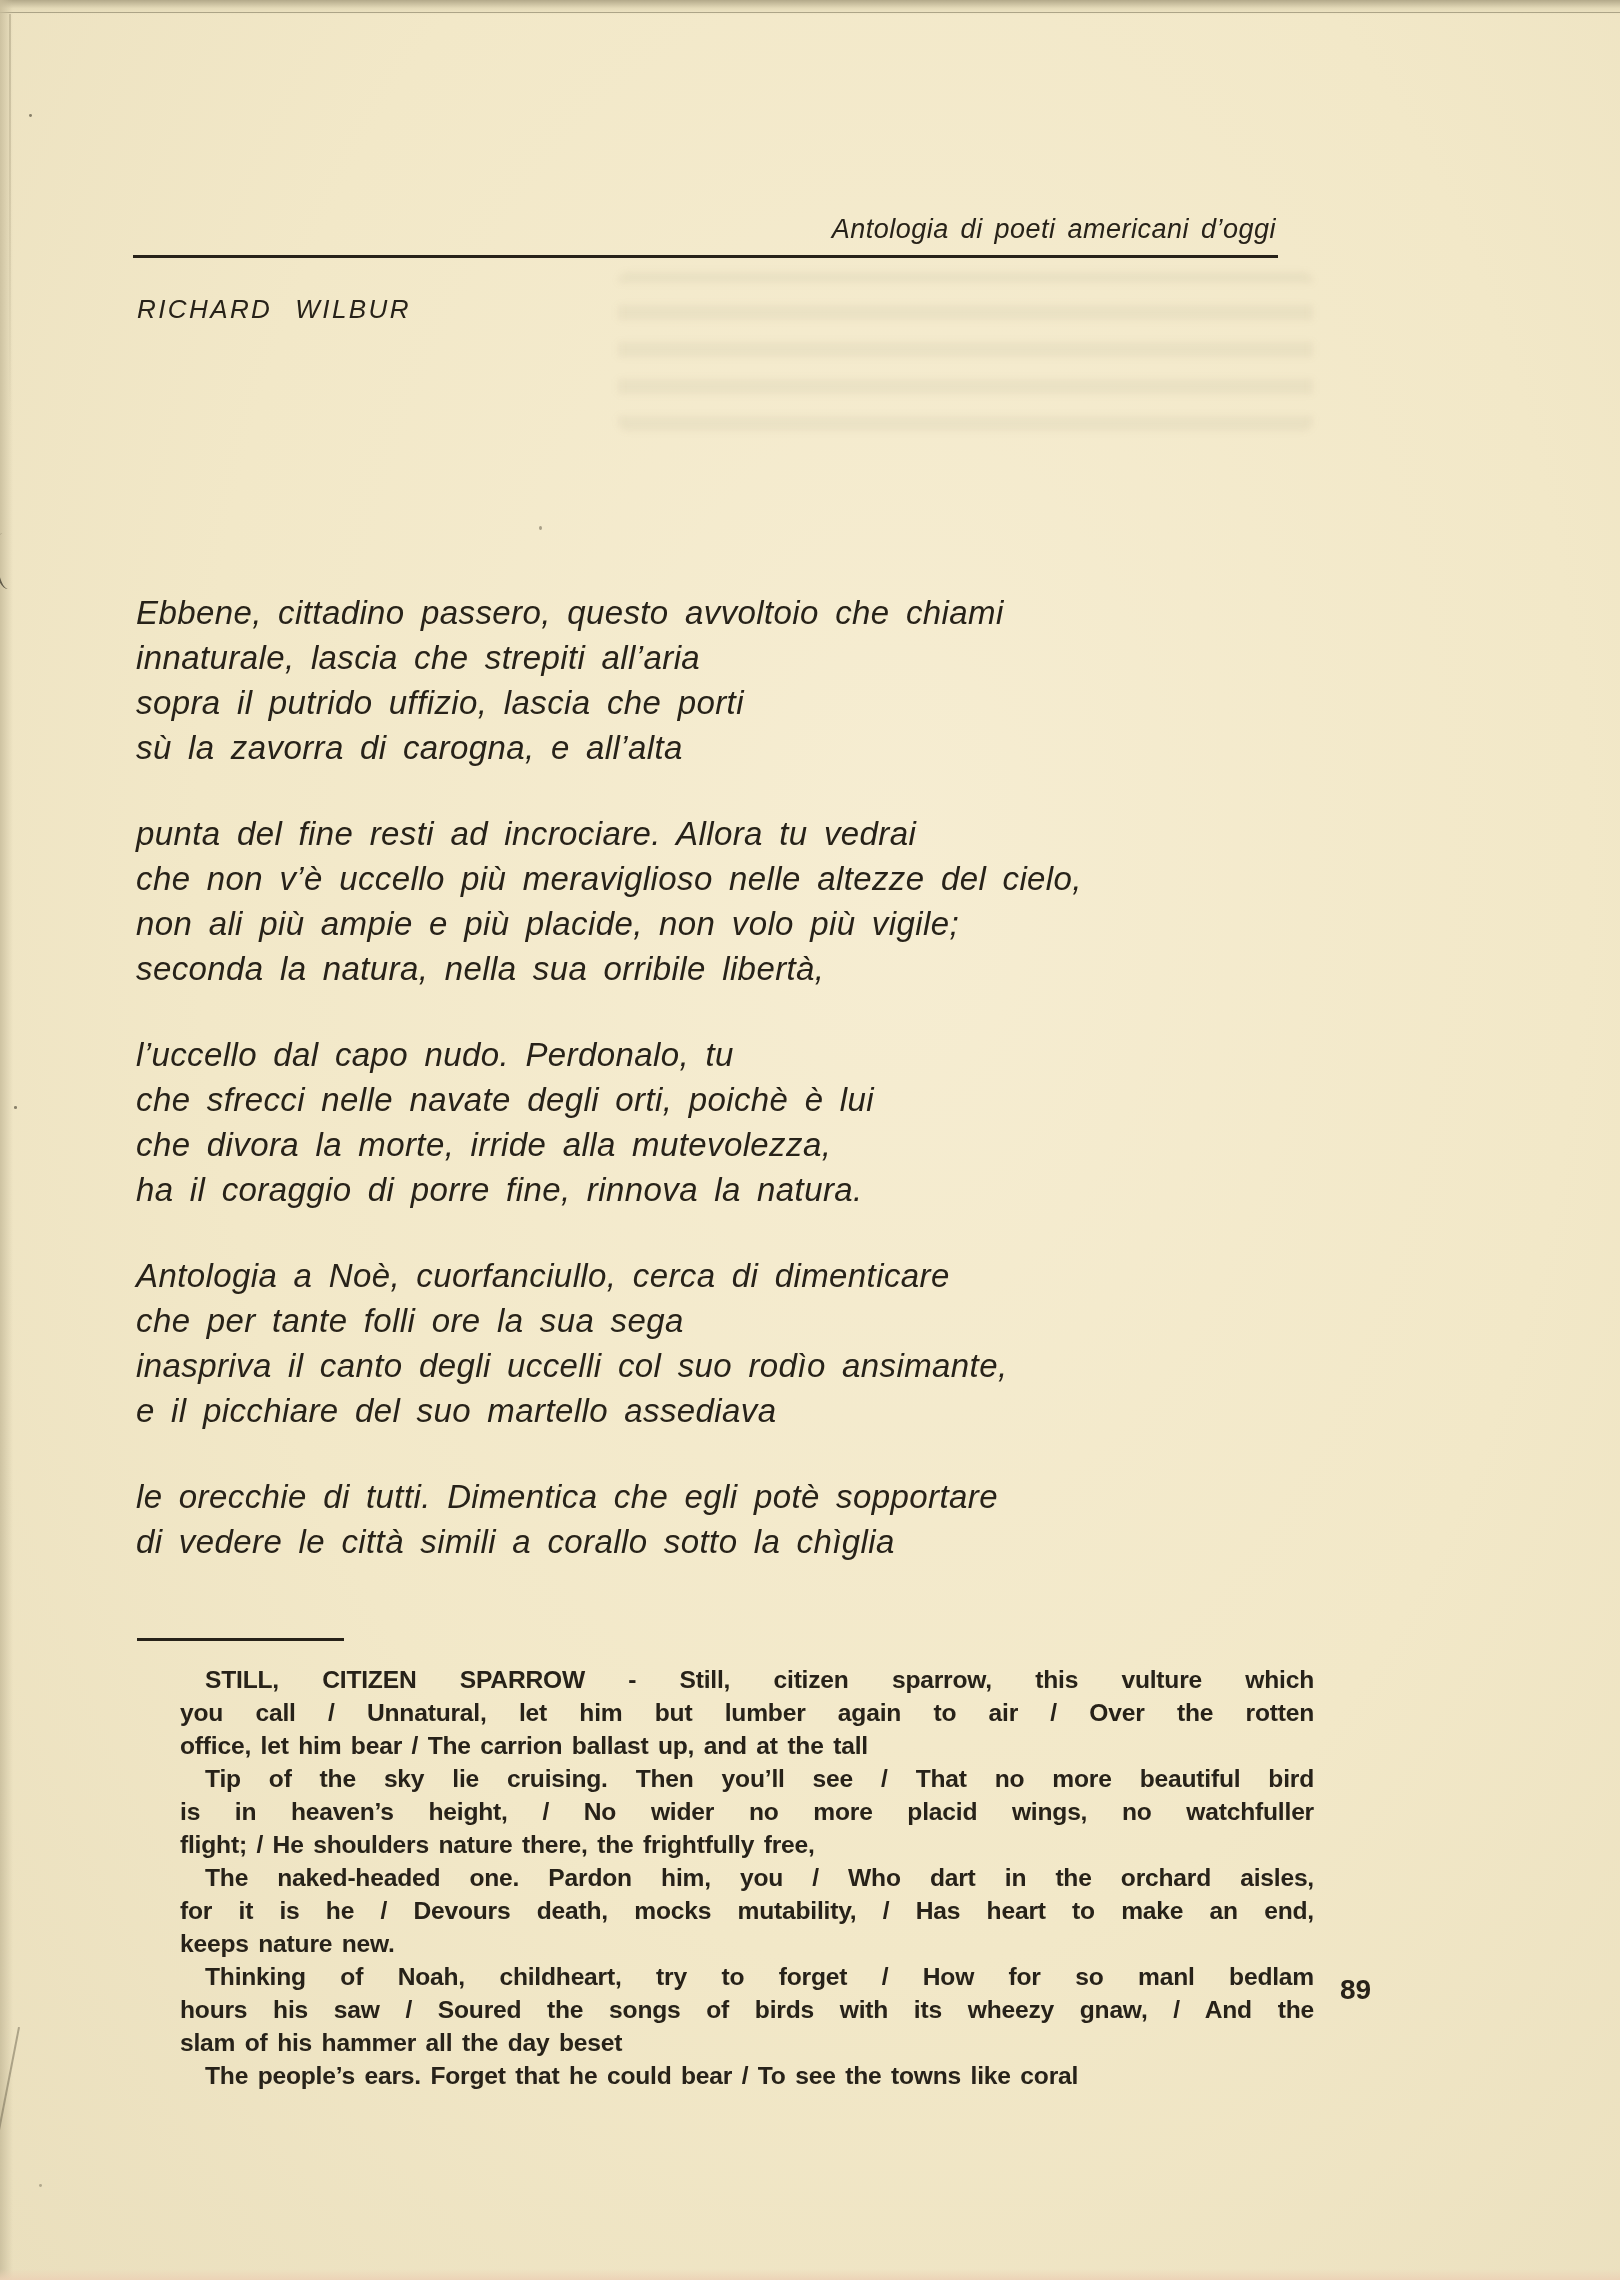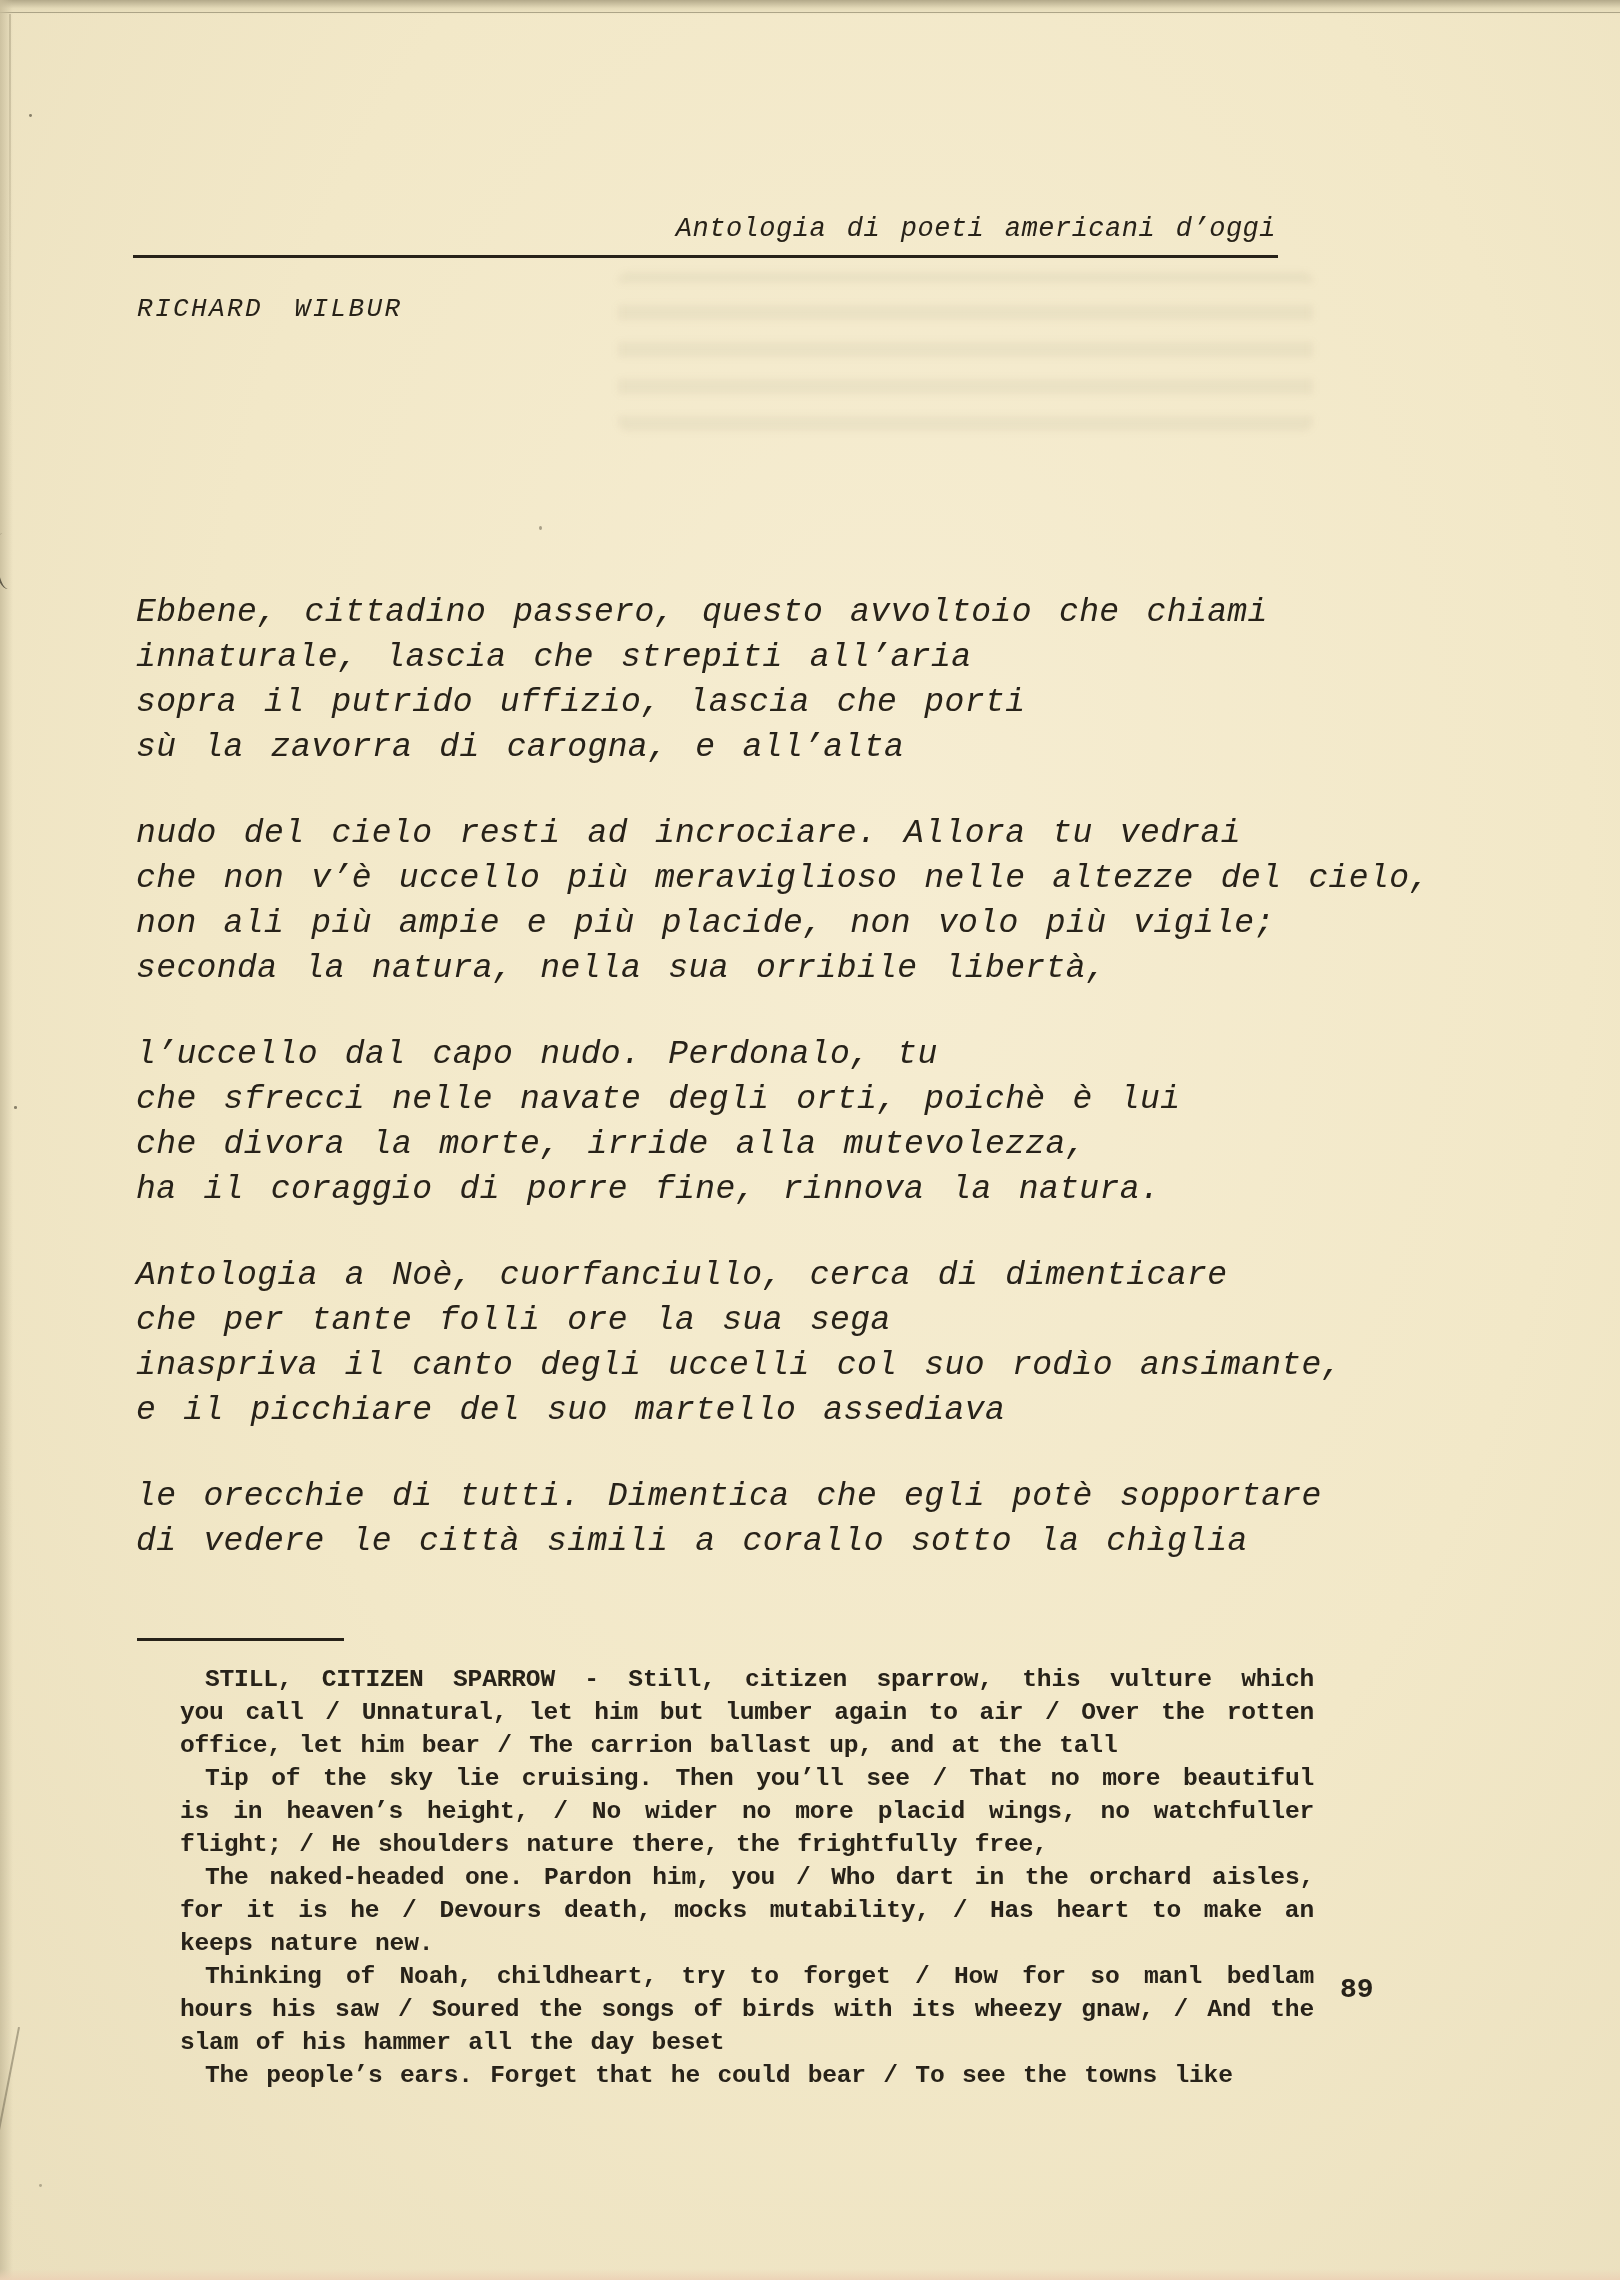--- a/index.html
+++ b/index.html
@@ -3,21 +3,21 @@
 <meta charset="utf-8">
 <style>
   html,body{margin:0;padding:0;background:#6b6557;}
   .page{
     position:relative;
     width:1620px;height:2281px;
     margin:0 auto;
     background:
       radial-gradient(ellipse at 55% 38%, #f6edd2 0%, #f2e8c8 55%, #eadfbd 100%);
     color:var(--ink,#272219);
-    font-family:Liberation Mono, monospace;
+    font-family:Liberation Sans, sans-serif;
     overflow:hidden;
   }
   
   .edge-top{position:absolute;left:0;top:0;width:100%;height:14.5px;
     background:linear-gradient(to bottom,#b3a98a,#e4dab8 55%,rgba(0,0,0,0));}
   .edge-top-line{position:absolute;left:0;top:11.6px;width:100%;height:1.9px;background:#8a8269;opacity:.65;}
   .edge-left{position:absolute;left:0;top:0;width:12.6px;height:100%;
     background:linear-gradient(to right,#c8bd9c,rgba(0,0,0,0));opacity:.85;}
   .edge-bottom{position:absolute;left:0;bottom:0;width:100%;height:11.6px;
     background:linear-gradient(to top,#ecd2b6,rgba(0,0,0,0));}
@@ -78,21 +78,21 @@
   <div class="author">RICHARD WILBUR</div>
 
   <div class="poem">
       <div class="stanza">
         <div class="poem-line">Ebbene, cittadino passero, questo avvoltoio che chiami</div>
         <div class="poem-line">innaturale, lascia che strepiti all’aria</div>
         <div class="poem-line">sopra il putrido uffizio, lascia che porti</div>
         <div class="poem-line">sù la zavorra di carogna, e all’alta</div>
       </div>
       <div class="stanza">
-        <div class="poem-line">nudo del cielo resti ad incrociare. Allora tu vedrai</div>
+        <div class="poem-line">punta del fine resti ad incrociare. Allora tu vedrai</div>
         <div class="poem-line">che non v’è uccello più meraviglioso nelle altezze del cielo,</div>
         <div class="poem-line">non ali più ampie e più placide, non volo più vigile;</div>
         <div class="poem-line">seconda la natura, nella sua orribile libertà,</div>
       </div>
       <div class="stanza">
         <div class="poem-line">l’uccello dal capo nudo. Perdonalo, tu</div>
         <div class="poem-line">che sfrecci nelle navate degli orti, poichè è lui</div>
         <div class="poem-line">che divora la morte, irride alla mutevolezza,</div>
         <div class="poem-line">ha il coraggio di porre fine, rinnova la natura.</div>
       </div>

